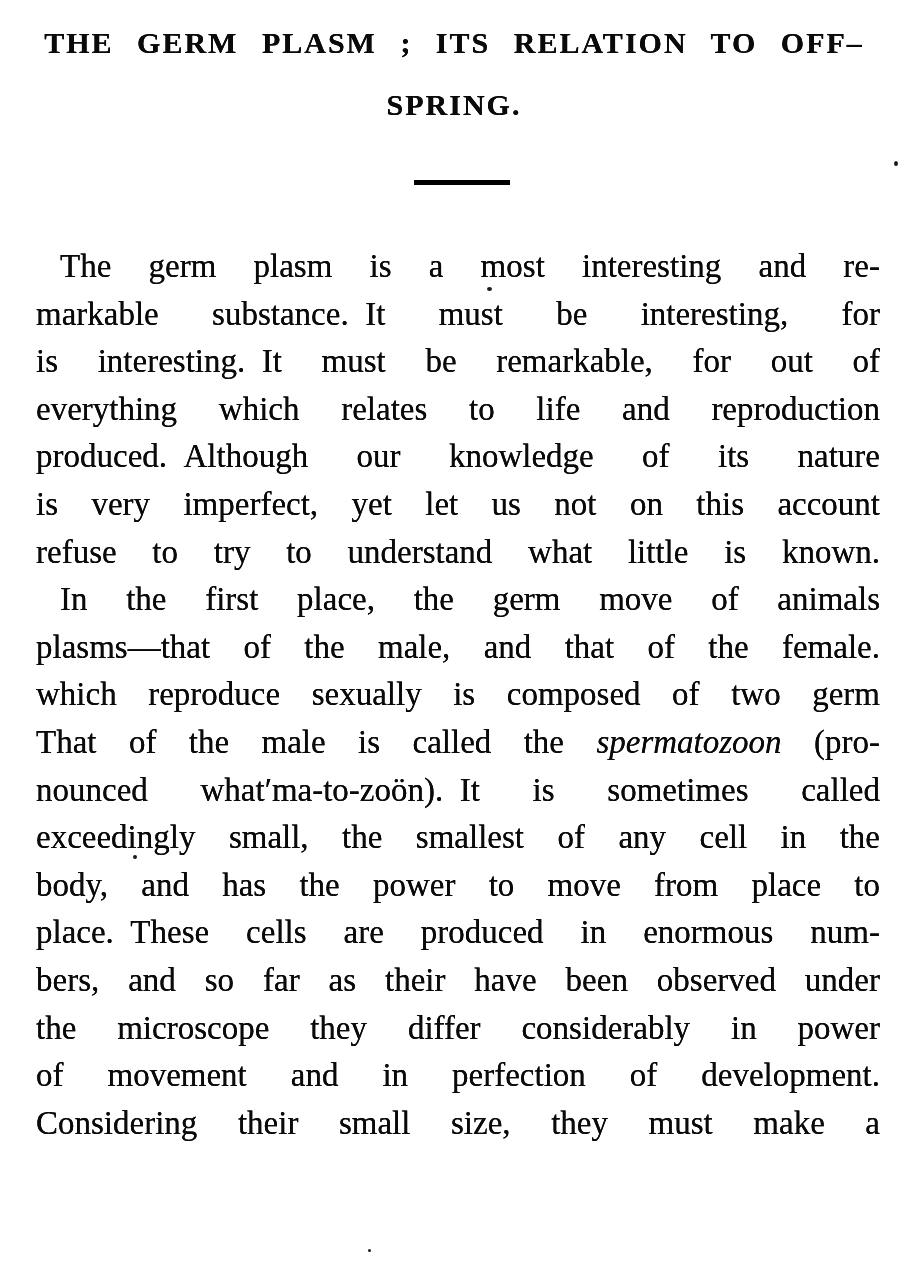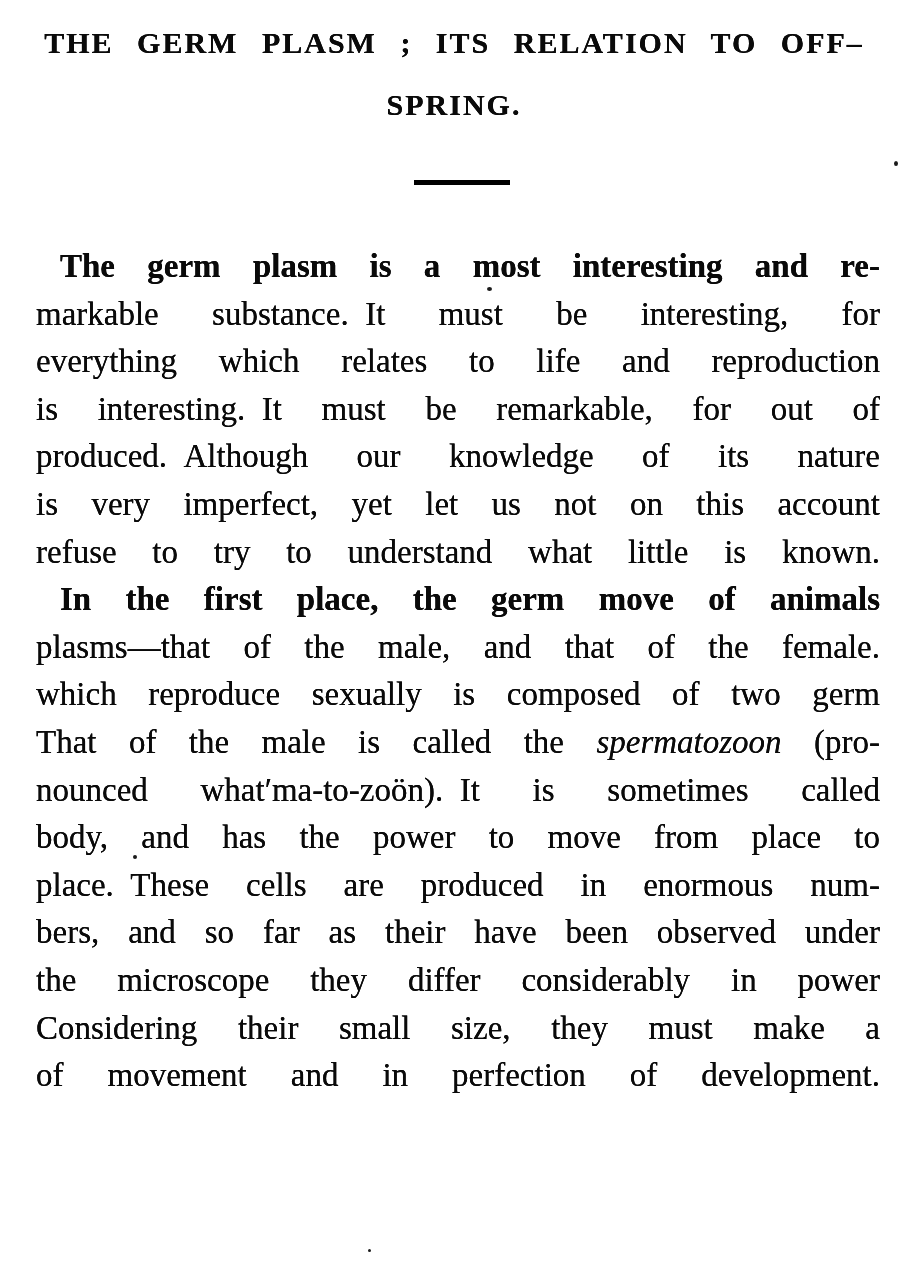--- a/index.html
+++ b/index.html
@@ -38,21 +38,21 @@
     text-shadow: 0 0 0.4px #000;
   }
   .para { margin: 0; padding: 0; }
   .line {
     display: block;
     text-align: justify;
     text-align-last: justify;
     -moz-text-align-last: justify;
     white-space: normal;
   }
-  .indent { text-indent: 24px; font-weight: bold; }
+  .indent { text-indent: 24px; }
   .it { font-style: italic; }
   .speck {
     position: absolute;
     background: #1a1a1a;
     border-radius: 50%;
   }
   .speck-1 { left: 894px; top: 161px; width: 4px; height: 5px; }
   .speck-2 { left: 487px; top: 287px; width: 5px; height: 4px; }
   .speck-3 { left: 133px; top: 855px; width: 4px; height: 4px; }
   .speck-4 { left: 368px; top: 1249px; width: 3px; height: 3px; }
@@ -67,39 +67,40 @@
     <div>SPRING.</div>
   </h1>
 
   <div class="rule"></div>
 
   <div class="body">
 
     <p class="para">
       <span class="line indent">The germ plasm is a most interesting and re-</span>
       <span class="line">markable substance. It must be interesting, for</span>
+      <span class="line">is interesting. It must be remarkable, for out of</span>
       <span class="line">everything which relates to life and reproduction</span>
-      <span class="line">is interesting. It must be remarkable, for out of</span>
       <span class="line">produced. Although our knowledge of its nature</span>
       <span class="line">is very imperfect, yet let us not on this account</span>
       <span class="line">refuse to try to understand what little is known.</span>
     </p>
 
     <p class="para">
       <span class="line indent">In the first place, the germ move of animals</span>
       <span class="line">plasms—that of the male, and that of the female.</span>
       <span class="line">which reproduce sexually is composed of two germ</span>
       <span class="line"><span>That of the male is called the </span><span class="it">spermatozoon</span><span> (pro-</span></span>
       <span class="line">nounced what′ma-to-zoön). It is sometimes called</span>
+      <span class="line">exceedingly small, the smallest of any cell in the</span>
       <span class="line">body, and has the power to move from place to</span>
       <span class="line">place. These cells are produced in enormous num-</span>
       <span class="line">bers, and so far as their have been observed under</span>
       <span class="line">the microscope they differ considerably in power</span>
+      <span class="line">of movement and in perfection of development.</span>
       <span class="line">Considering their small size, they must make a</span>
-      <span class="line">of movement and in perfection of development.</span>
     </p>
 
   </div>
 
   <div class="speck speck-1"></div>
   <div class="speck speck-2"></div>
   <div class="speck speck-3"></div>
   <div class="speck speck-4"></div>
 
 </div>

